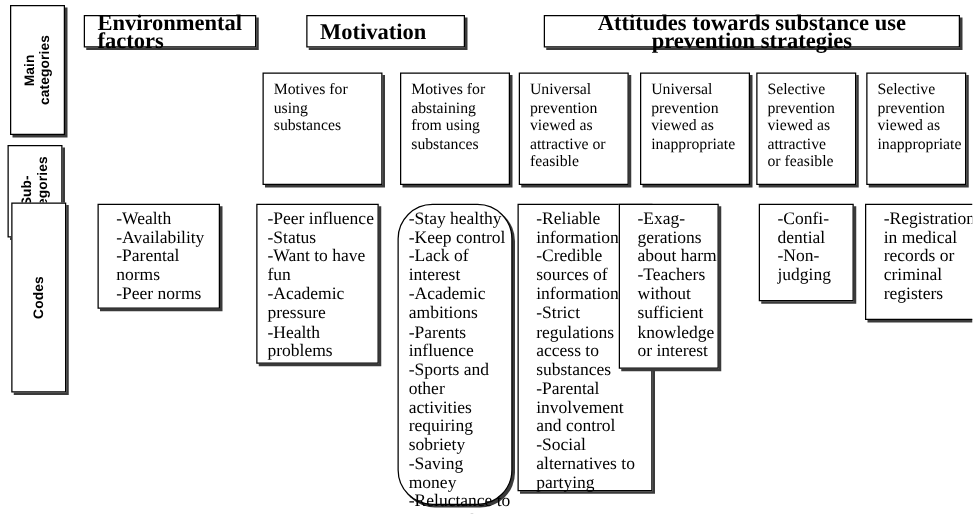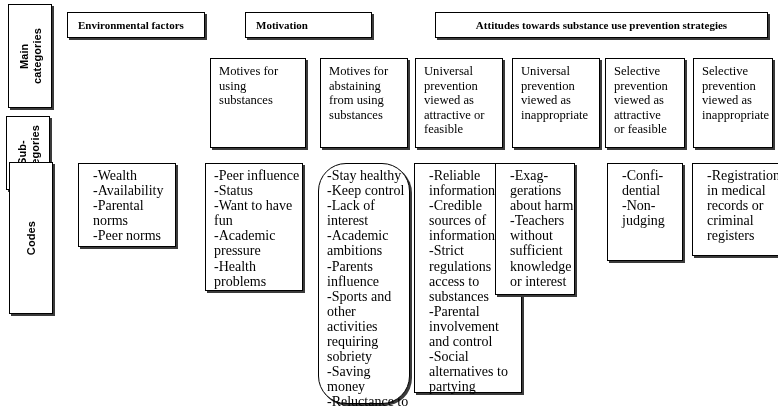--- a/index.html
+++ b/index.html
@@ -44,21 +44,21 @@
     transform: rotate(180deg);
   }
   
   .main-cat {
     display: flex;
     align-items: center;
   }
   .main-cat .mtext {
     font-family: "Liberation Serif", "DejaVu Serif", serif;
     font-weight: bold;
-    font-size: 11px;
+    font-size: 18px;
     line-height: 14px;
     padding-left: 10px;
     padding-right: 8px;
   }
   .main-cat.center .mtext {
     width: 100%;
     text-align: center;
     padding-left: 0;
     padding-right: 0;
   }
@@ -215,21 +215,21 @@
     <div class="ctext">-Exag-
 gerations
 about harm
 -Teachers
 without
 sufficient
 knowledge
 or interest</div>
   </div>
 
-  <div class="box code-box indent" style="left:607px; top:163px; width:76px; height:98px;">
+  <div class="box code-box indent" style="left:607px; top:163px; width:76px; height:78px;">
     <div class="ctext">-Confi-
 dential
 -Non-
 judging</div>
   </div>
 
   <div class="box code-box indent" style="left:692px; top:163px; width:100px; height:93px;">
     <div class="ctext">-Registration
 in medical
 records or

